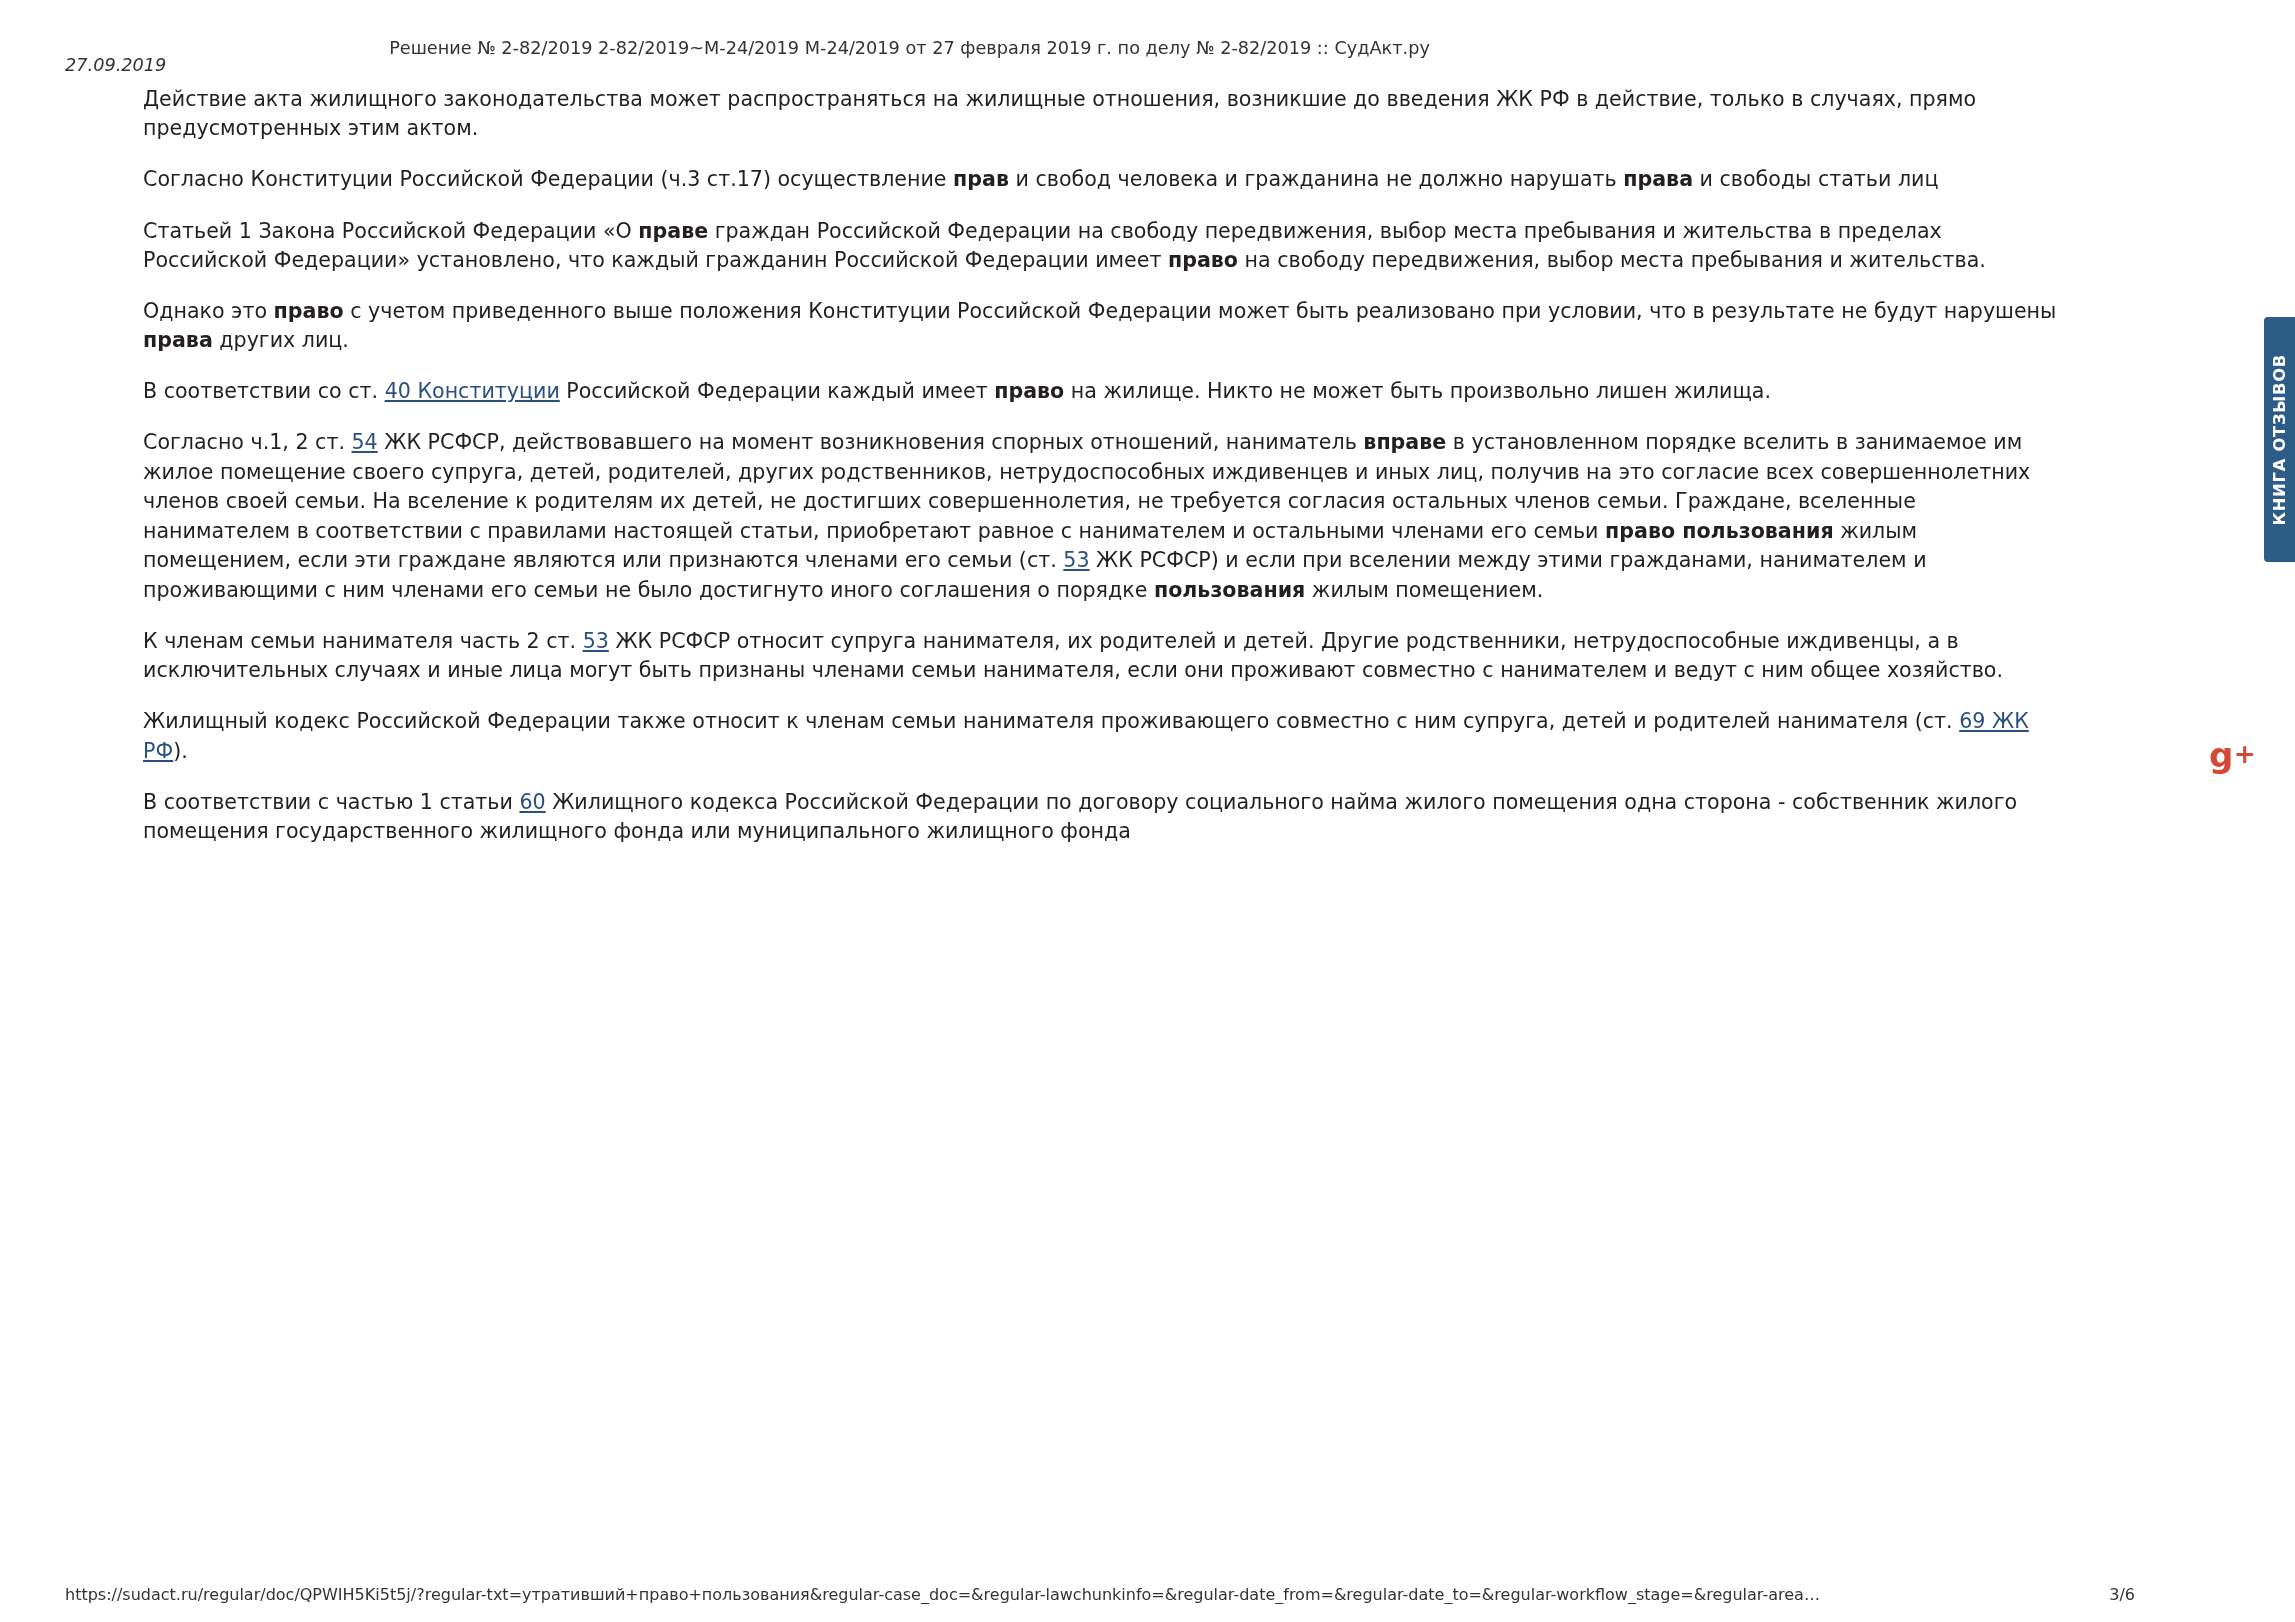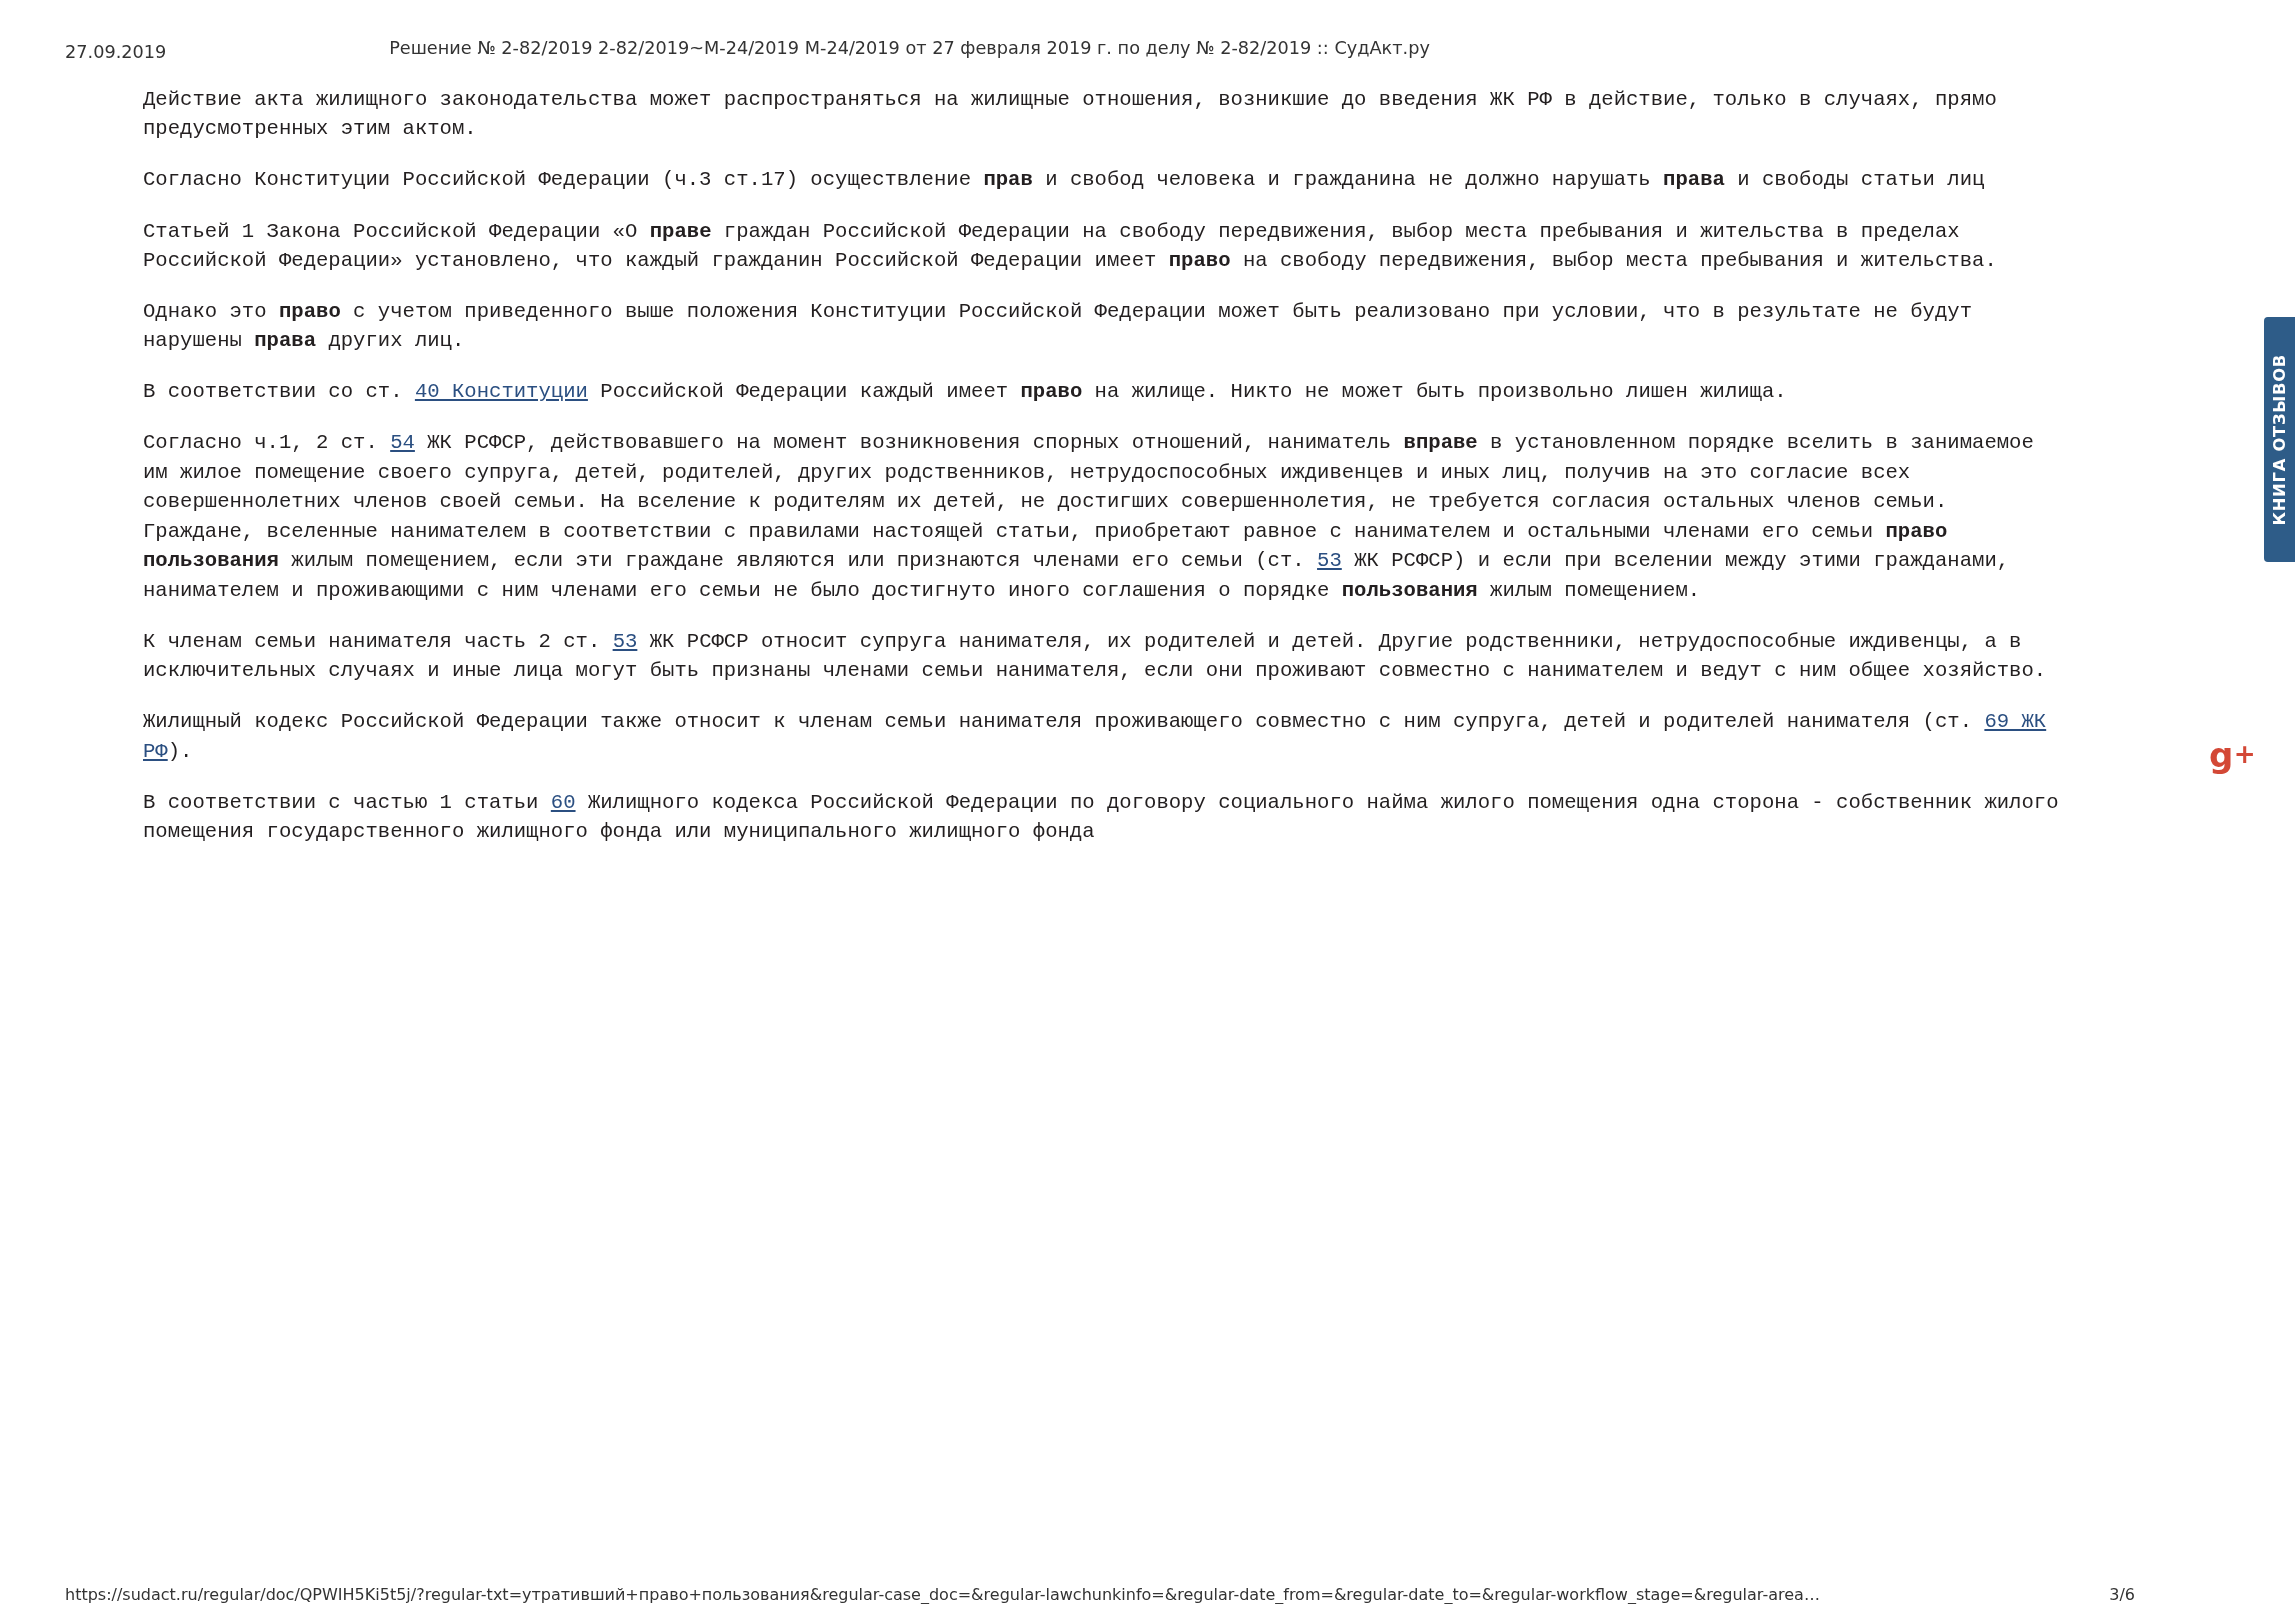--- a/index.html
+++ b/index.html
@@ -22,22 +22,23 @@
     top: 38px;
     left: 0;
     width: 2295px;
     height: 26px;
     font-size: 17.7px;
     color: #333333;
   }
   .header-date {
     position: absolute;
     left: 65px;
-    top: 4px;
+    top: 17px;
     white-space: nowrap;
+    font-style: italic;
   }
   .header-title {
     position: absolute;
     left: 0;
     top: 0;
     width: 1819px;
     text-align: center;
     white-space: nowrap;
   }
 
@@ -47,21 +48,20 @@
     top: 85px;
     left: 143px;
     width: 1917px;
     font-size: 20.6px;
     line-height: 1.43;
     color: #231f20;
     text-align: left;
   }
   .para {
     margin: 0 0 21.6px 0;
-    font-family: Liberation Mono, monospace;
   }
   .para:last-child {
     margin-bottom: 0;
   }
   b {
     font-weight: 700;
   }
   .lnk {
     color: #2b4f81;
     text-decoration: underline;

